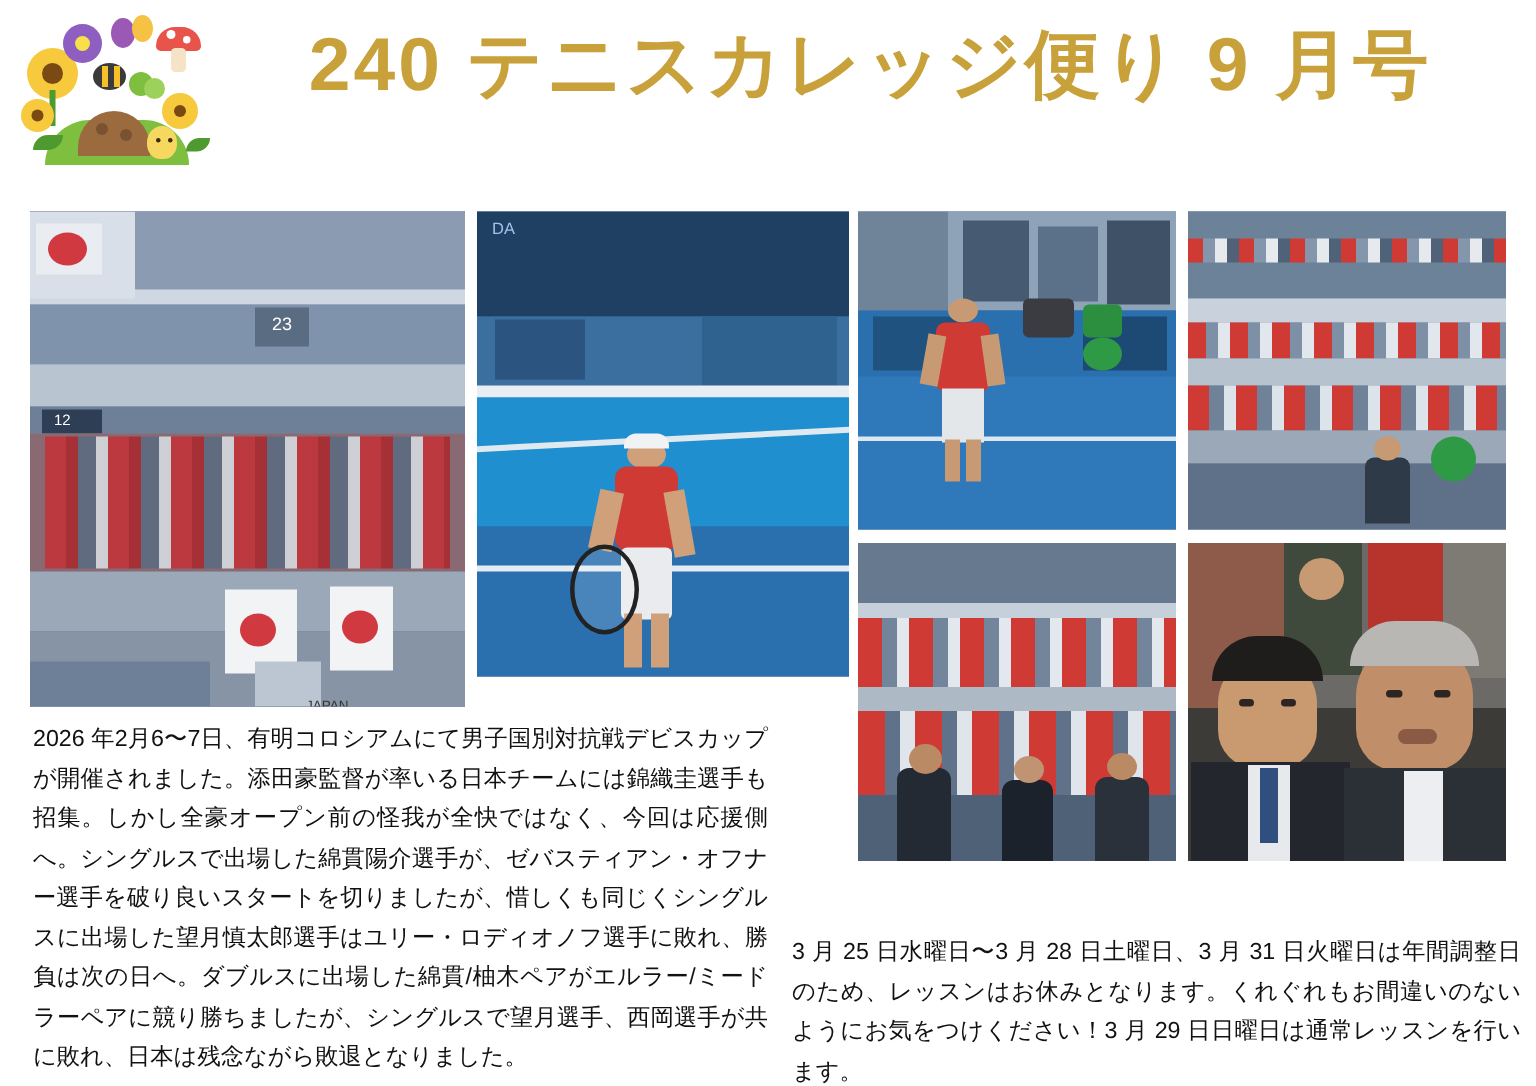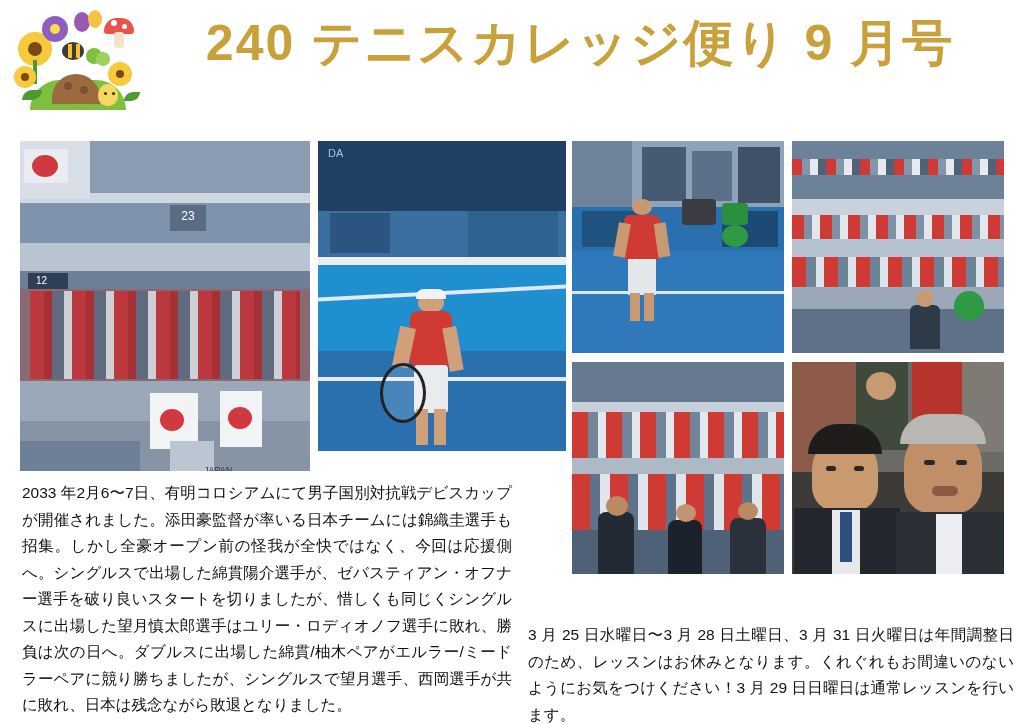--- a/index.html
+++ b/index.html
@@ -295,17 +295,17 @@
       <div class="band" style="left:112px;top:64px;width:78px;height:88px;background:#c08e68;border-radius:38px 38px 28px 28px;"></div>
       <div class="band" style="left:108px;top:52px;width:86px;height:30px;background:#b9b7b4;border-radius:42px 42px 0 0;"></div>
       <div class="band" style="left:132px;top:98px;width:11px;height:5px;background:#2c2523;border-radius:3px;"></div>
       <div class="band" style="left:164px;top:98px;width:11px;height:5px;background:#2c2523;border-radius:3px;"></div>
       <div class="band" style="left:140px;top:124px;width:26px;height:10px;background:#8a5a44;border-radius:6px;"></div>
       <div class="band" style="left:104px;top:150px;width:108px;height:62px;background:#2b2f36;"></div>
       <div class="band" style="left:144px;top:152px;width:26px;height:60px;background:#eceef1;"></div>
     </div>
   </div>
 
-  <div class="body-text" id="article-left">2033 年2月6〜7日、有明コロシアムにて男子国別対抗戦デビスカップが開催されました。添田豪監督が率いる日本チームには錦織圭選手も招集。しかし全豪オープン前の怪我が全快ではなく、今回は応援側へ。シングルスで出場した綿貫陽介選手が、ゼバスティアン・オフナー選手を破り良いスタートを切りましたが、惜しくも同じくシングルスに出場した望月慎太郎選手はユリー・ロディオノフ選手に敗れ、勝負は次の日へ。ダブルスに出場した綿貫/柚木ペアがエルラー/ミードラーペアに競り勝ちましたが、シングルスで望月選手、西岡選手が共に敗れ、日本は残念ながら敗退となりました。</div>
+  <div class="body-text" id="article-left">2026 年2月6〜7日、有明コロシアムにて男子国別対抗戦デビスカップが開催されました。添田豪監督が率いる日本チームには錦織圭選手も招集。しかし全豪オープン前の怪我が全快ではなく、今回は応援側へ。シングルスで出場した綿貫陽介選手が、ゼバスティアン・オフナー選手を破り良いスタートを切りましたが、惜しくも同じくシングルスに出場した望月慎太郎選手はユリー・ロディオノフ選手に敗れ、勝負は次の日へ。ダブルスに出場した綿貫/柚木ペアがエルラー/ミードラーペアに競り勝ちましたが、シングルスで望月選手、西岡選手が共に敗れ、日本は残念ながら敗退となりました。</div>
 
   <div class="body-text" id="notice-body">3 月 25 日水曜日〜3 月 28 日土曜日、3 月 31 日火曜日は年間調整日のため、レッスンはお休みとなります。くれぐれもお間違いのないようにお気をつけください！3 月 29 日日曜日は通常レッスンを行います。</div>
 
 </div>
 
 </body></html>

